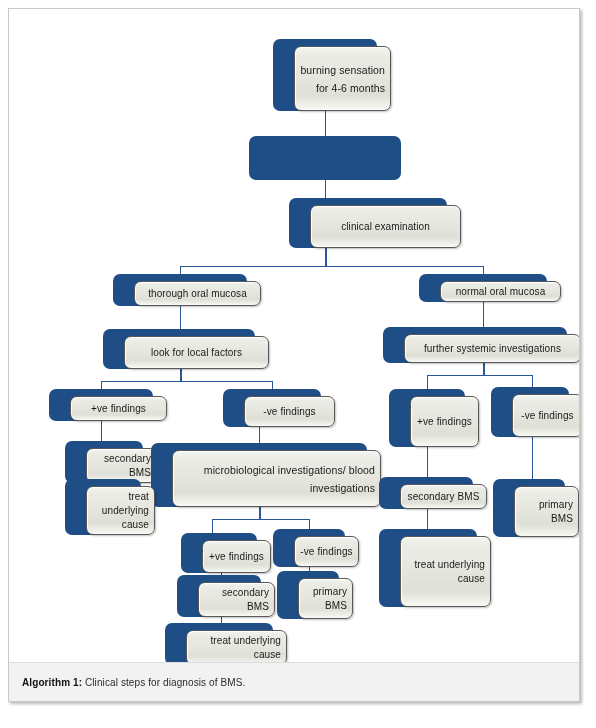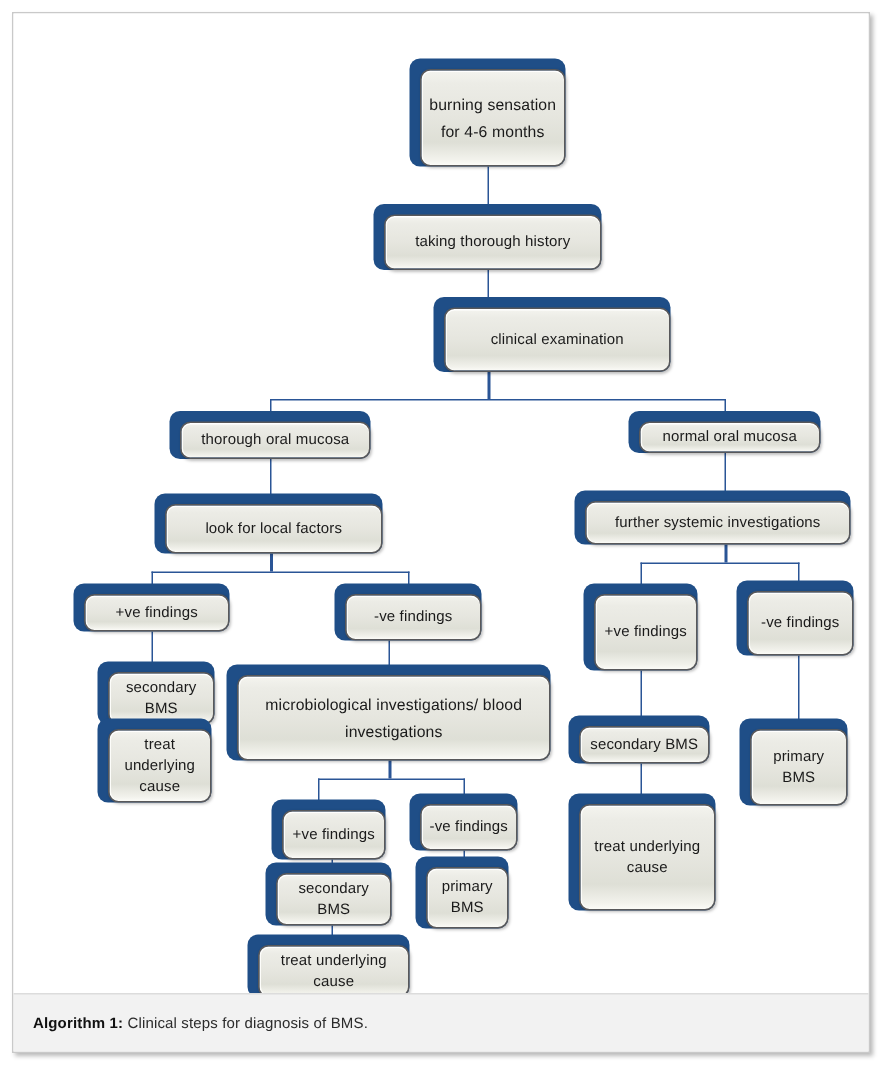--- a/index.html
+++ b/index.html
@@ -79,42 +79,42 @@
     position: absolute;
     left: 0;
     top: 0;
     width: 100%;
     height: 100%;
     background: #1f4e87;
     border-radius: 7px;
   }
   .node .face {
     position: absolute;
-    left: 7px;
+    left: 21px;
     top: 7px;
     width: 100%;
     height: 100%;
     box-sizing: border-box;
     border: 1px solid #58585a;
     border-radius: 7px;
     background:
       linear-gradient(to bottom,
         #f4f4ef 0%,
         #ecece6 14%,
         #e6e6df 48%,
         #dedfd6 76%,
         #f2f2ec 94%,
         #fbfbf7 100%);
     box-shadow: inset 0 1px 0 #ffffff,
                 inset 1px 0 0 #fdfdfa,
                 1px 1px 2px rgba(0,0,0,0.25);
     display: flex;
     align-items: center;
     justify-content: center;
-    text-align: center;
+    text-align: right;
     padding: 2px 5px;
   }
   .node .label {
     font-size: 10px;
     line-height: 14px;
     color: #1a1a1a;
     letter-spacing: 0.1px;
   }
   .node.big .label { font-size: 10.5px; line-height: 18px; }
 </style>
@@ -174,23 +174,20 @@
 
       <div class="node big" style="left:264px; top:30px; width:104px; height:72px;">
         <div class="shadow"></div>
         <div class="face" style="width:97px; height:65px;">
           <span class="label">burning sensation for 4-6 months</span>
         </div>
       </div>
 
       <div class="node" style="left:240px; top:127px; width:152px; height:44px;">
         <div class="shadow"></div>
-        <div class="face" style="width:145px; height:37px;">
-          <span class="label">taking thorough history</span>
-        </div>
       </div>
 
       <div class="node" style="left:236px; top:189px; width:158px; height:50px;margin-left:44px;">
         <div class="shadow"></div>
         <div class="face" style="width:151px; height:43px;">
           <span class="label">clinical examination</span>
         </div>
       </div>
 
       <div class="node" style="left:104px; top:265px; width:134px; height:32px;">

